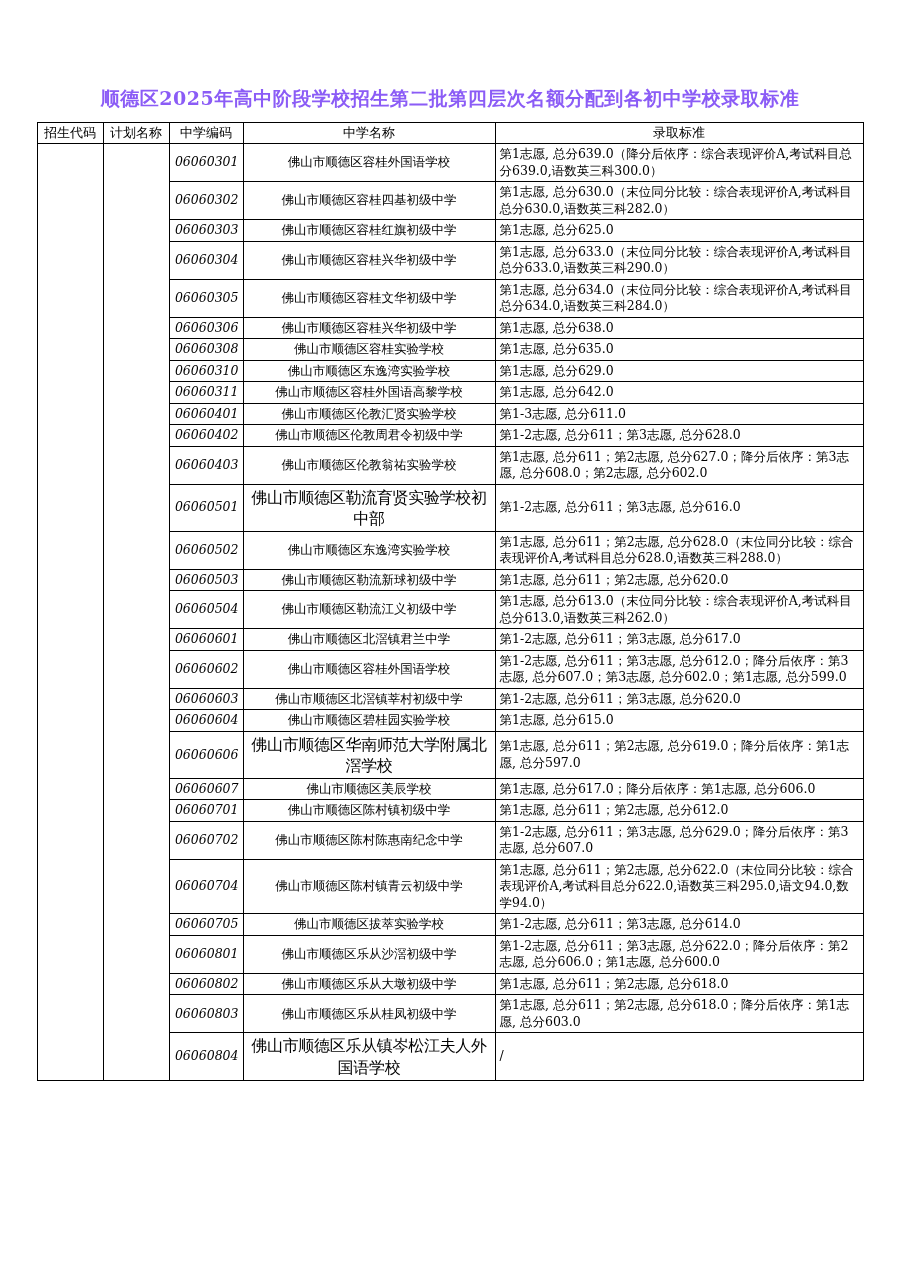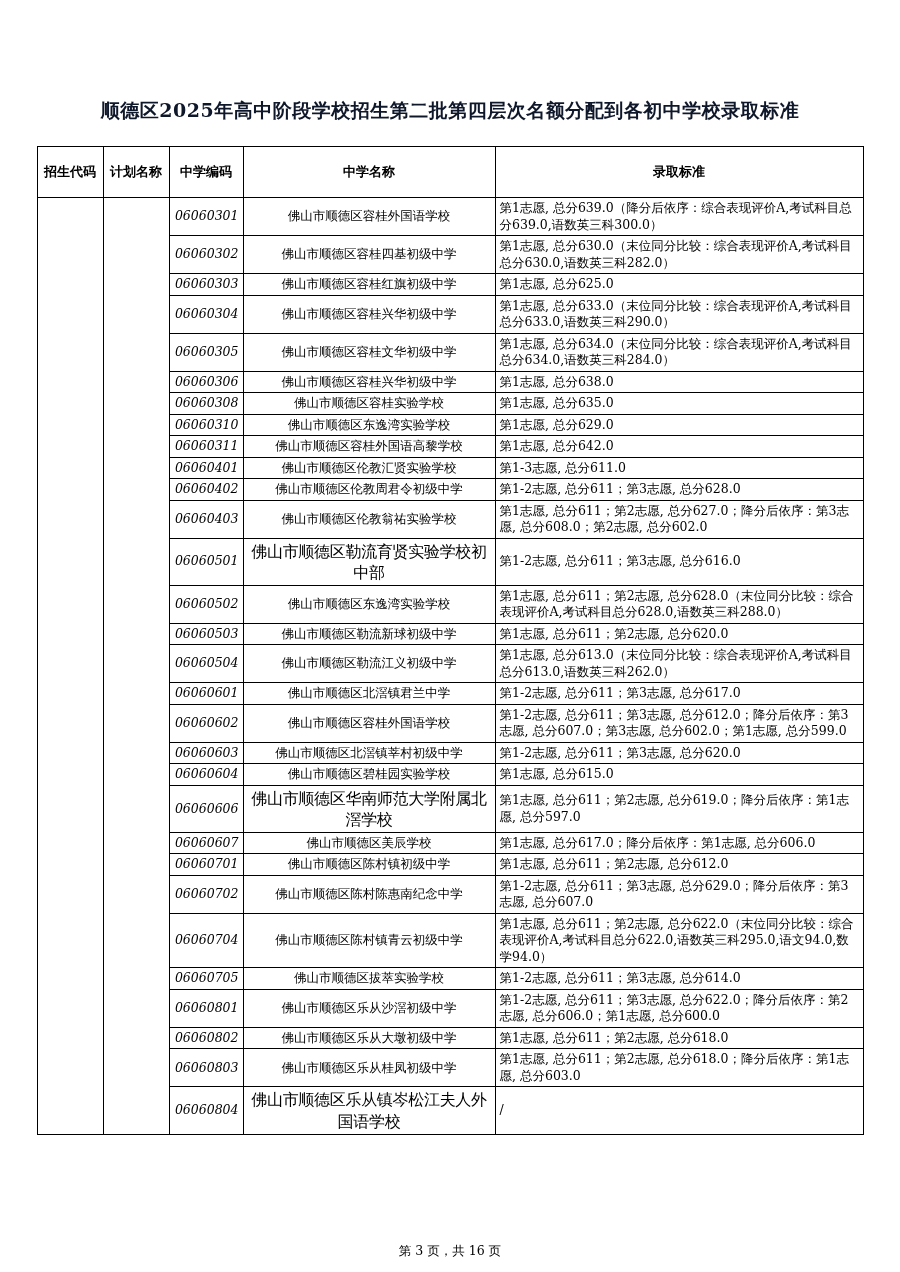--- a/index.html
+++ b/index.html
@@ -19,44 +19,44 @@
     height: 1272px;
     box-sizing: border-box;
     padding: 0;
   }
   .doc-title {
     text-align: center;
     font-family: "DejaVu Serif", "Liberation Serif", serif;
     font-weight: bold;
     font-size: 19px;
     letter-spacing: 0.5px;
-    margin: 12px;
+    margin: 0;
     padding-top: 86px;
     padding-bottom: 10px;
-    color: #0f172a;
+    color: #8b5cf6;
   }
   table.main {
     border-collapse: collapse;
     margin: 0 auto;
     width: 826px;
     table-layout: fixed;
   }
   table.main th, table.main td {
     border: 1px solid #000000;
     padding: 2px 4px;
     vertical-align: middle;
     font-size: 12.5px;
     line-height: 1.32;
   }
   table.main thead th {
     text-align: center;
-    font-weight: bold;
+    font-weight: normal;
     font-size: 13px;
     height: 18px;
-    padding: 16px 2px;
+    padding: 1px 2px;
   }
   col.c-code { width: 66px; }
   col.c-plan { width: 66px; }
   col.c-school-code { width: 74px; }
   col.c-school-name { width: 252px; }
   col.c-standard { width: 368px; }
 
   td.code-cell, td.plan-cell {
     text-align: center;
   }
@@ -266,15 +266,14 @@
         <td class="standard">第1志愿, 总分611；第2志愿, 总分618.0；降分后依序：第1志愿, 总分603.0</td>
       </tr>
       <tr>
         <td class="school-code">06060804</td>
         <td class="school-name tight">佛山市顺德区乐从镇岑松江夫人外国语学校</td>
         <td class="standard">/</td>
       </tr>
     </tbody>
   </table>
 
-  <div class="footer">第 3 页，共 16 页</div>
 
 </div>
 
 </body></html>

